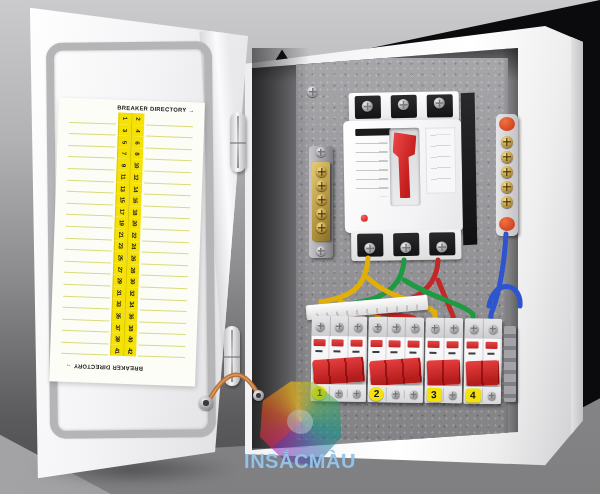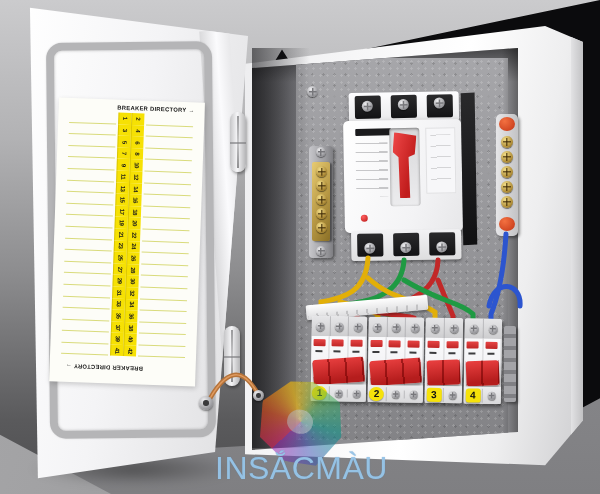--- a/index.html
+++ b/index.html
@@ -164,21 +164,21 @@
 
   
   .wm-logo{left:258px;top:380px;width:86px;height:84px;opacity:.62;transform:rotate(18deg);
     background:conic-gradient(from 210deg,
       rgba(233,30,99,.9),rgba(244,81,30,.9) 58deg,rgba(255,193,7,.95) 118deg,
       rgba(76,175,80,.85) 178deg,rgba(0,150,136,.85) 238deg,rgba(63,81,181,.85) 298deg,
       rgba(156,39,176,.9));
     clip-path:polygon(50% 0,86% 14%,100% 52%,82% 94%,46% 100%,10% 82%,0 40%,24% 8%);}
   .wm-logo::after{content:"";position:absolute;left:34%;top:36%;width:30%;height:28%;
     border-radius:50%;background:rgba(230,235,240,.55);}
-  .wm-text{left:215px;top:450px;width:170px;text-align:center;font-size:32px;font-weight:normal;
+  .wm-text{left:215px;top:450px;width:170px;text-align:center;font-size:20px;font-weight:bold;
     letter-spacing:.5px;color:rgba(152,197,232,.95);text-shadow:0 0 1px rgba(80,130,180,.55);}
 </style>
 </head>
 <body>
 
 <div class="scene">
 
   <div class="abs bg-wall"></div>
   <div class="abs bg-dark"></div>
   <div class="abs bg-floor"></div>

